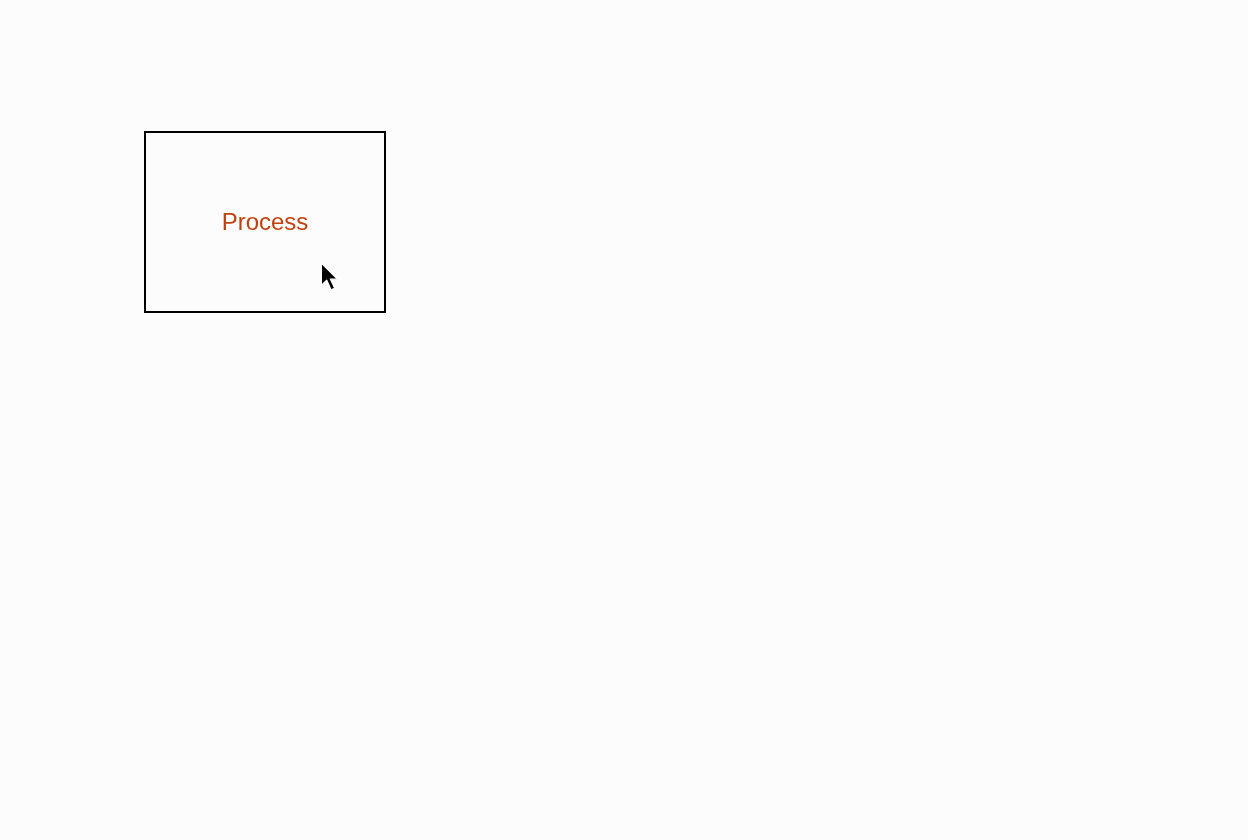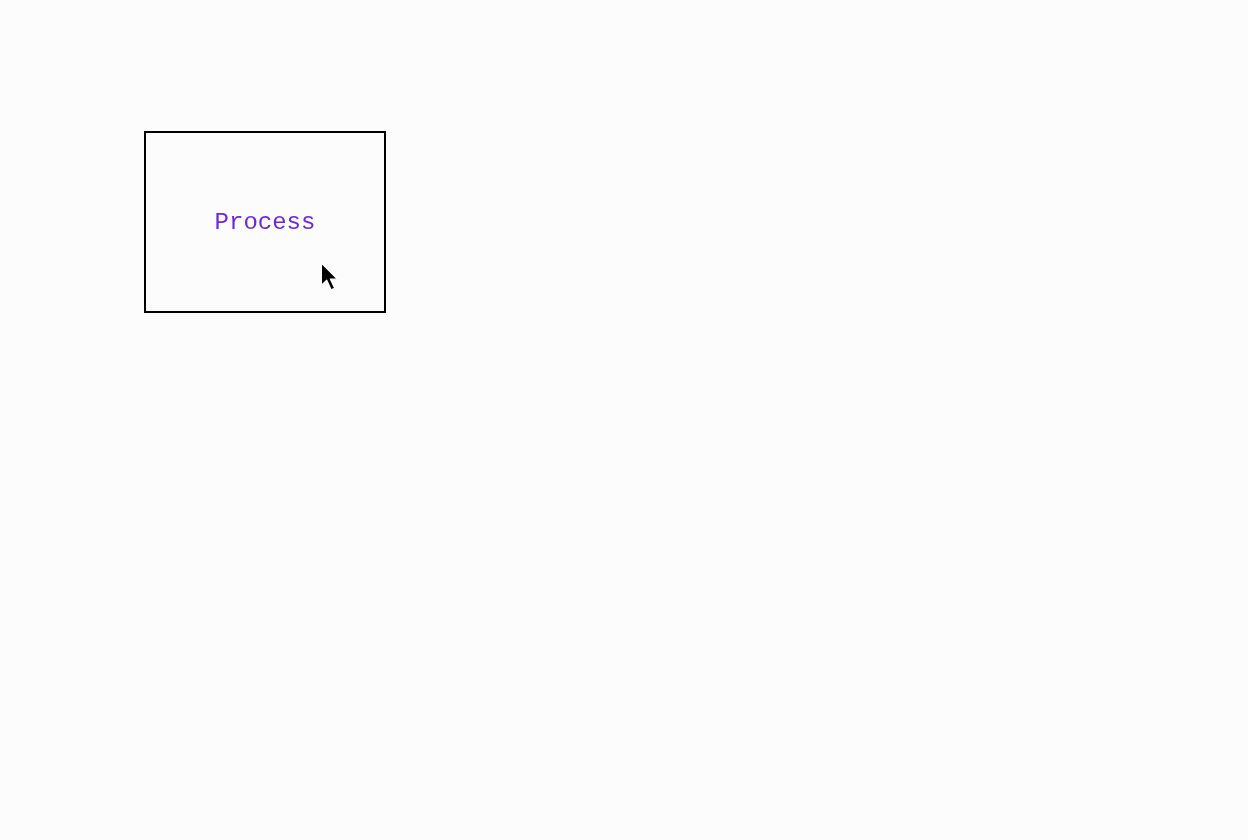--- a/index.html
+++ b/index.html
@@ -27,23 +27,22 @@
       width: 242px;
       height: 182px;
       background: #fcfcfc;
       border: 2px solid #000;
       display: flex;
       align-items: center;
       justify-content: center;
     }
     .process-label {
       font-size: 24px;
-      color: #6d28d9;
+      color: #c2410c;
       user-select: none;
-      font-family: Liberation Mono, monospace;
     }
     .cursor {
       position: absolute;
       left: 320px;
       top: 262px;
       width: 22px;
       height: 30px;
       pointer-events: none;
     }
   </style>

